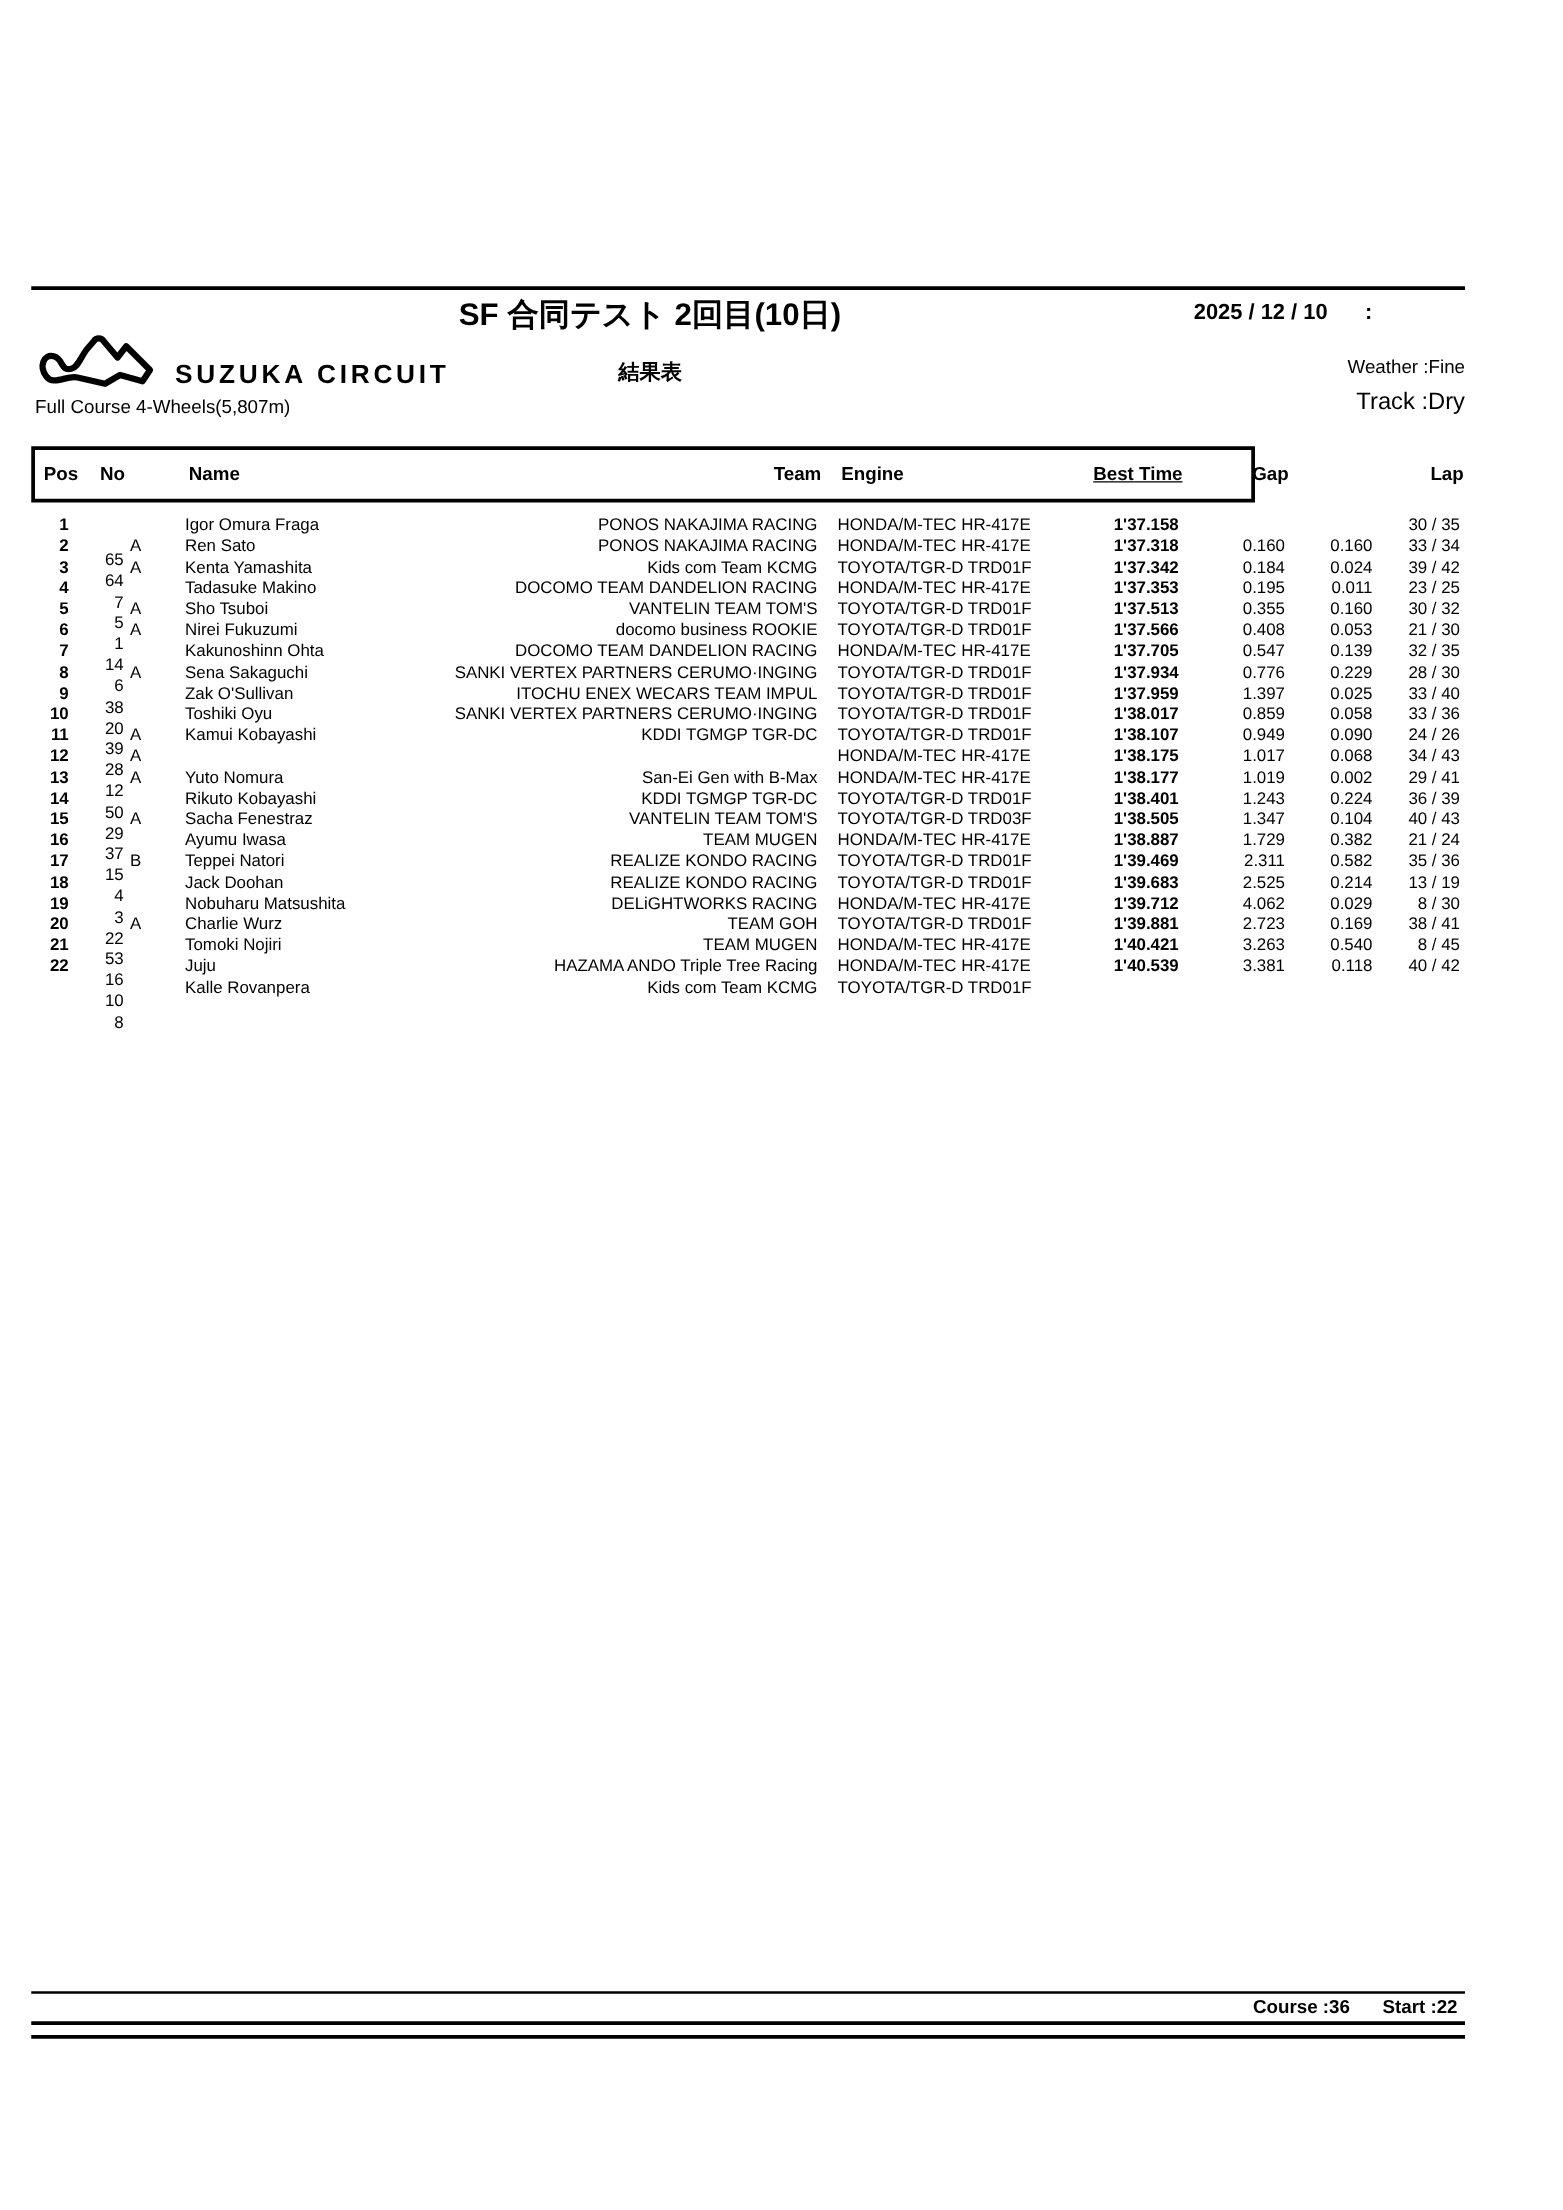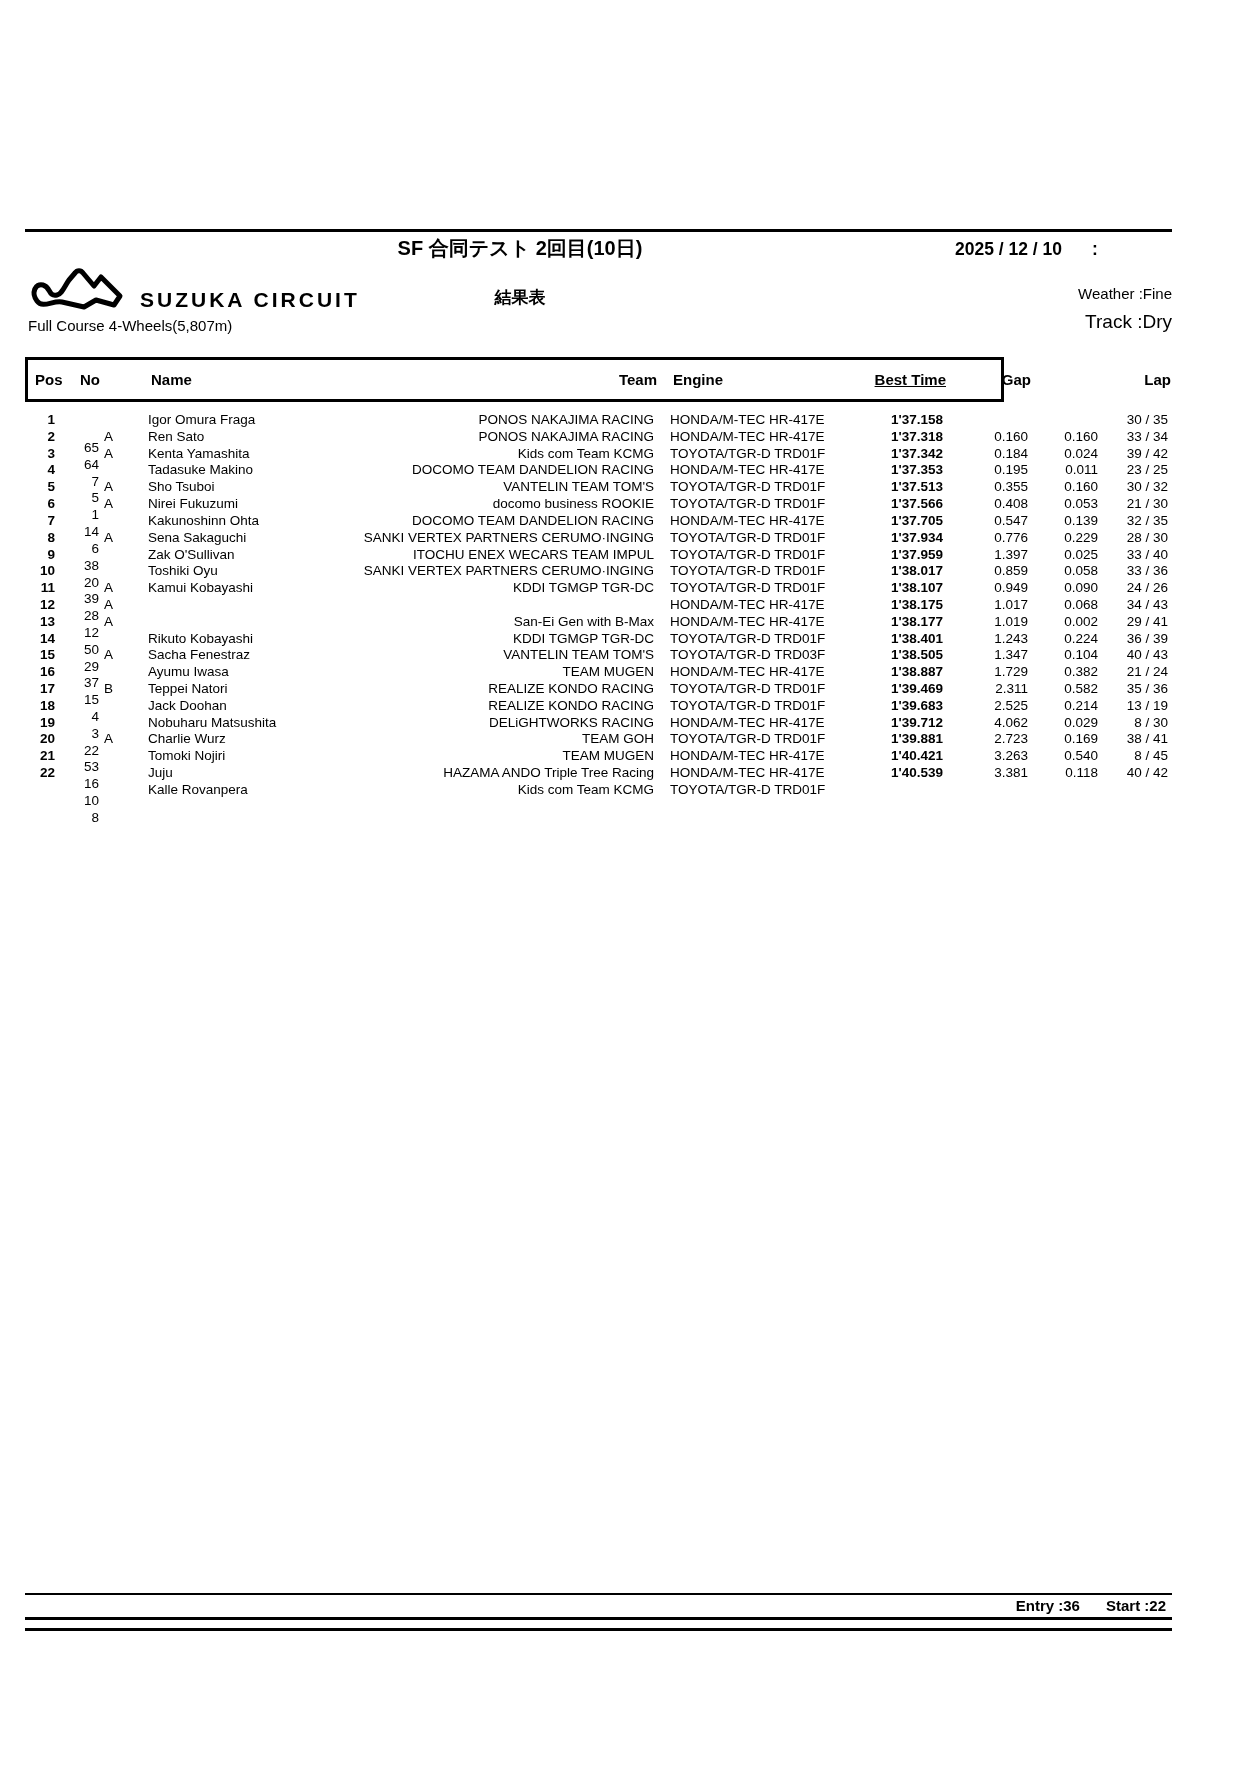--- a/index.html
+++ b/index.html
@@ -6,21 +6,21 @@
   body {
     width:1250px; height:1768px; background:#ffffff; color:#000;
     font-family:"Liberation Sans", sans-serif; position:relative; overflow:hidden;
   }
   .abs { position:absolute; }
   .rule { background:#000; }
 
   
   .top-rule   { left:25px; top:229px; width:1147px; height:3px; }
   .doc-title  { left:280px; top:235px; width:480px; text-align:center;
-                font-size:20px; font-weight:bold; white-space:nowrap; }
+                font-size:25px; font-weight:bold; white-space:nowrap; }
   .date-line  { left:955px; top:239px; width:217px; font-size:17.5px; font-weight:bold; white-space:nowrap; }
   .date-colon { margin-left:30px; }
   .logo-mark  { left:28px; top:264px; width:102px; height:54px; }
   .logo-text  { left:140px; top:288px; font-size:21px; font-weight:bold;
                 letter-spacing:3px; white-space:nowrap; }
   .subtitle   { left:280px; top:286px; width:480px; text-align:center;
                 font-size:17px; font-weight:bold; }
   .weather    { left:900px; top:285px; width:272px; text-align:right; font-size:15px; }
   .track-cond { left:900px; top:311px; width:272px; text-align:right; font-size:19px; }
   .course     { left:28px;  top:317px; font-size:15px; }
@@ -235,20 +235,21 @@
     <span class="c-engine">HONDA/M-TEC HR-417E</span>
     <span class="c-best">1'38.175</span>
     <span class="c-gap">1.017</span>
     <span class="c-int">0.068</span>
     <span class="c-lap">34 / 43</span>
   </div>
     <div class="grid-row">
     <span class="c-pos">13</span>
     <span class="c-no">50</span>
     <span class="c-suf">A</span>
+    <span class="c-name">Yuto Nomura</span>
     <span class="c-team">San-Ei Gen with B-Max</span>
     <span class="c-engine">HONDA/M-TEC HR-417E</span>
     <span class="c-best">1'38.177</span>
     <span class="c-gap">1.019</span>
     <span class="c-int">0.002</span>
     <span class="c-lap">29 / 41</span>
   </div>
     <div class="grid-row">
     <span class="c-pos">14</span>
     <span class="c-no">29</span>
@@ -366,16 +367,16 @@
     <span class="c-engine">TOYOTA/TGR-D TRD01F</span>
     <span class="c-best"></span>
     <span class="c-gap"></span>
     <span class="c-int"></span>
     <span class="c-lap"></span>
   </div>
   </div>
 
 <div class="abs rule foot-rule1"></div>
 <div class="abs foot-text">
-  <span>Entry :36</span><span class="start-count">Start :22</span>
+  <span>Course :36</span><span class="start-count">Start :22</span>
 </div>
 <div class="abs rule foot-rule2"></div>
 <div class="abs rule foot-rule3"></div>
 
 </body></html>

